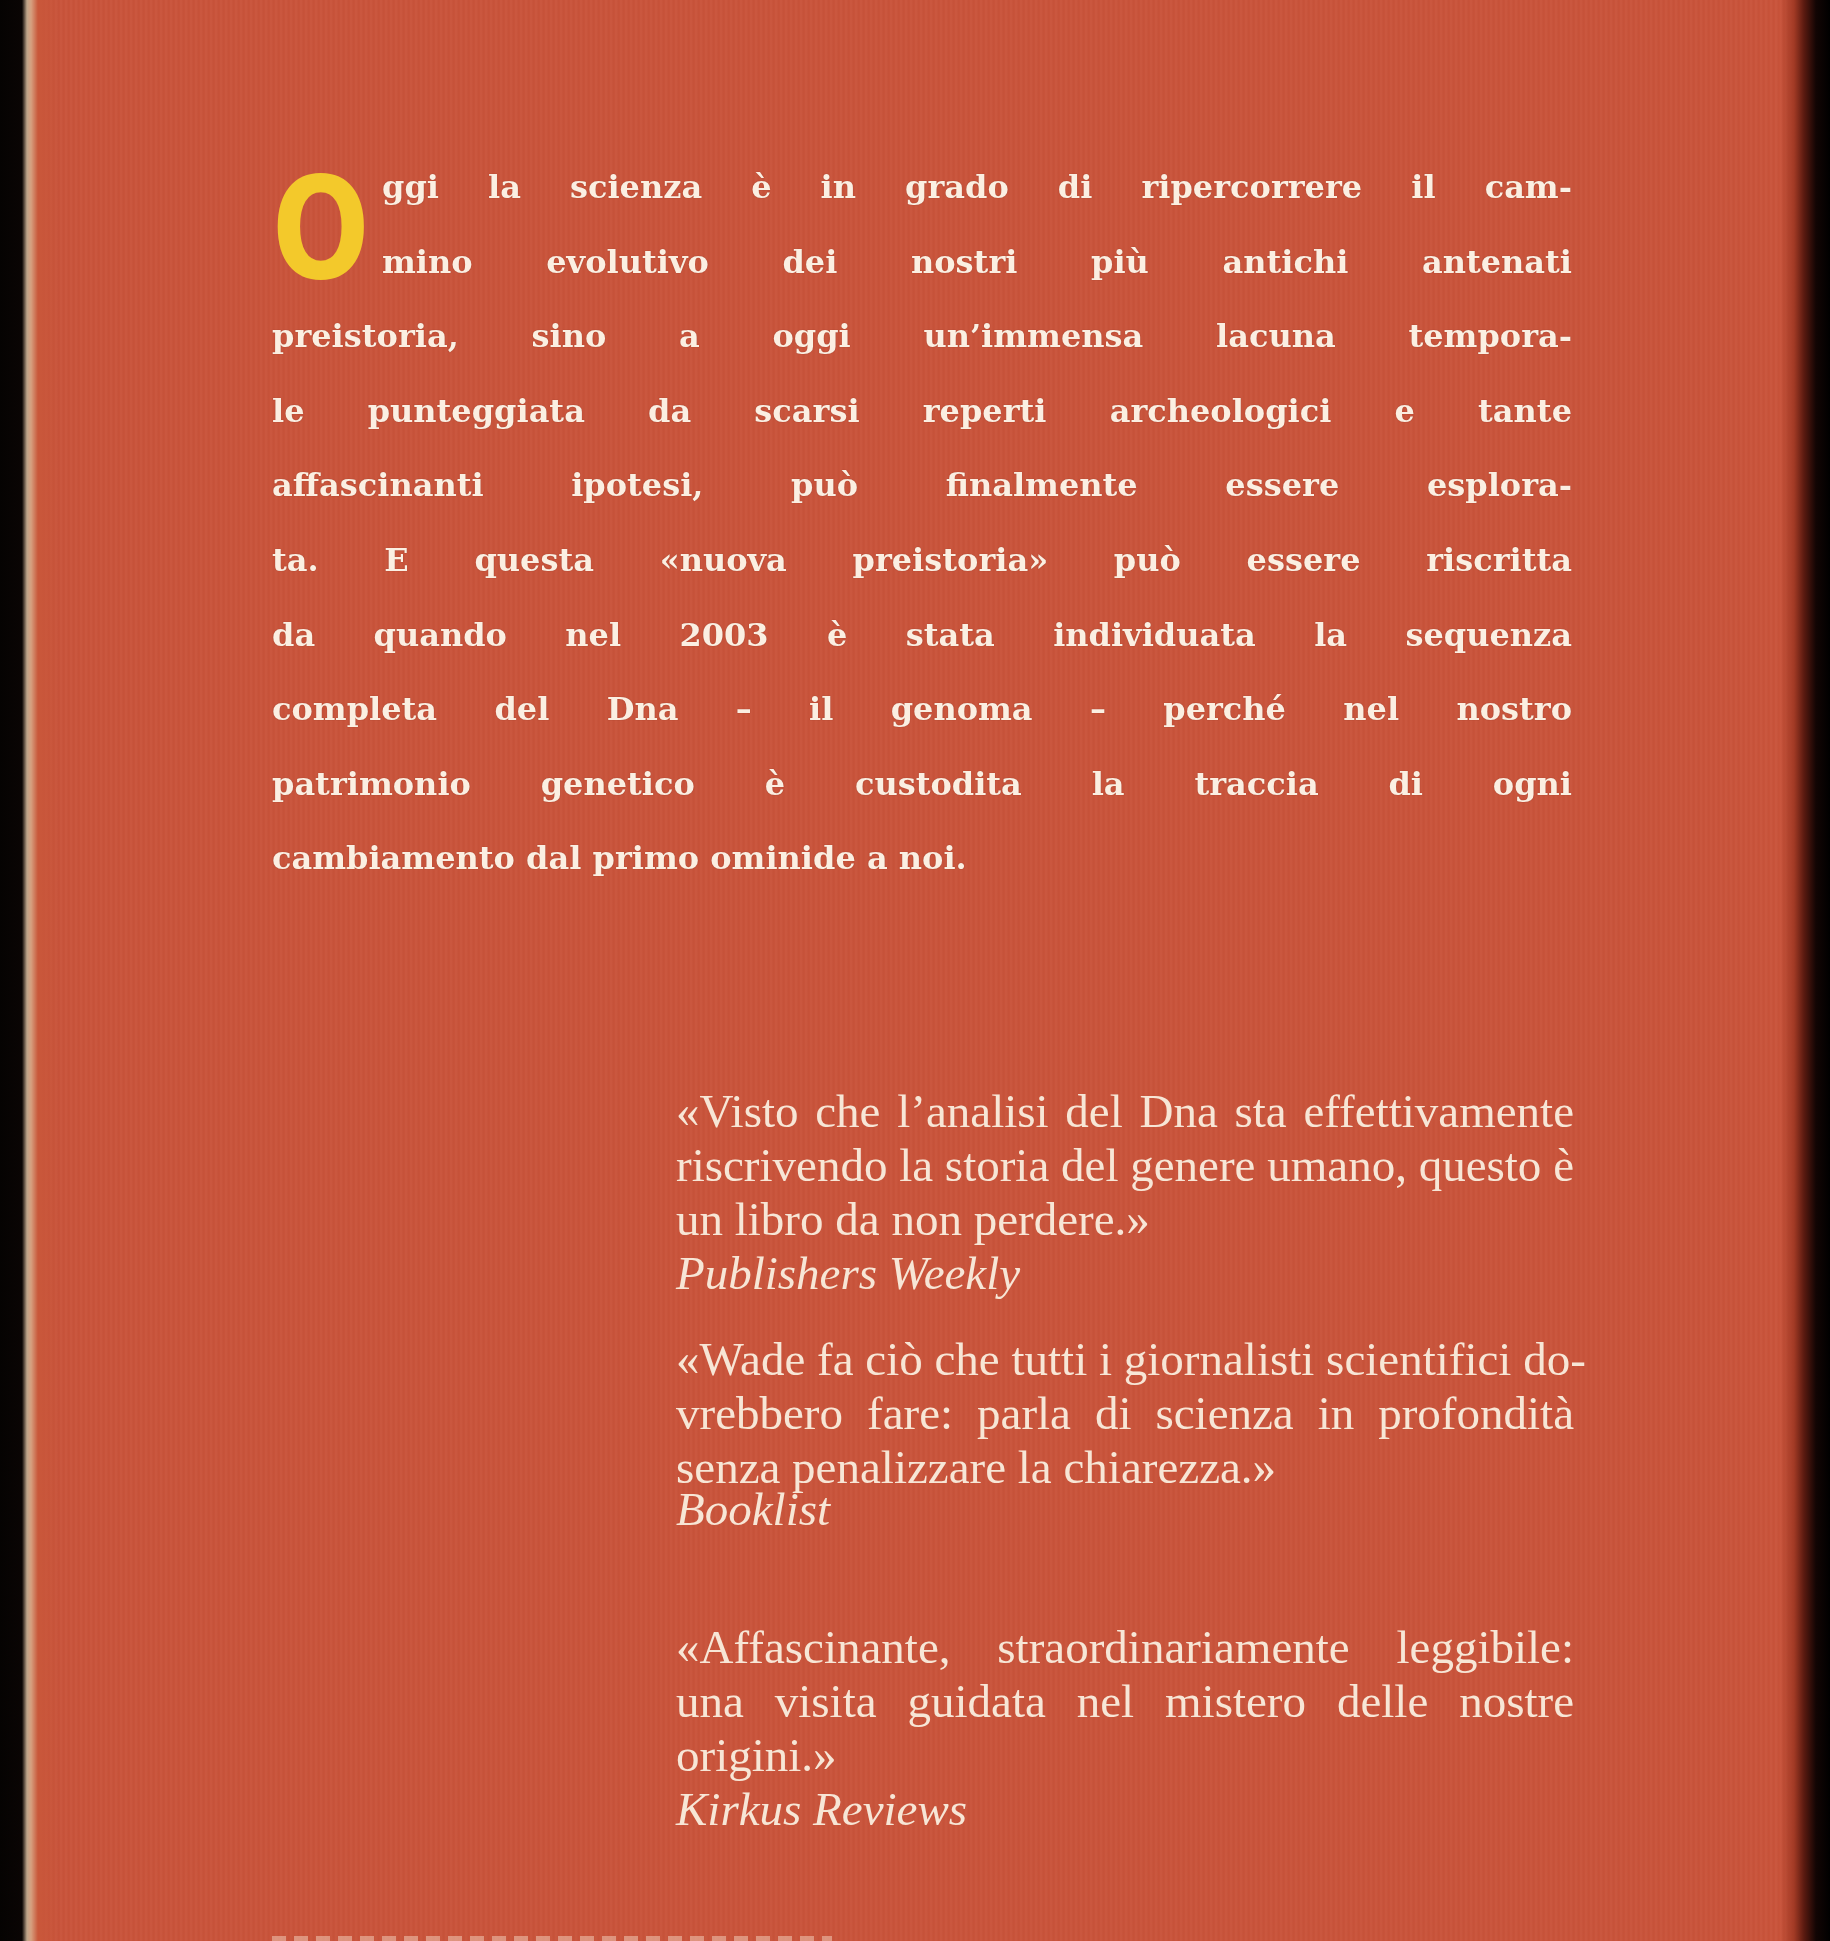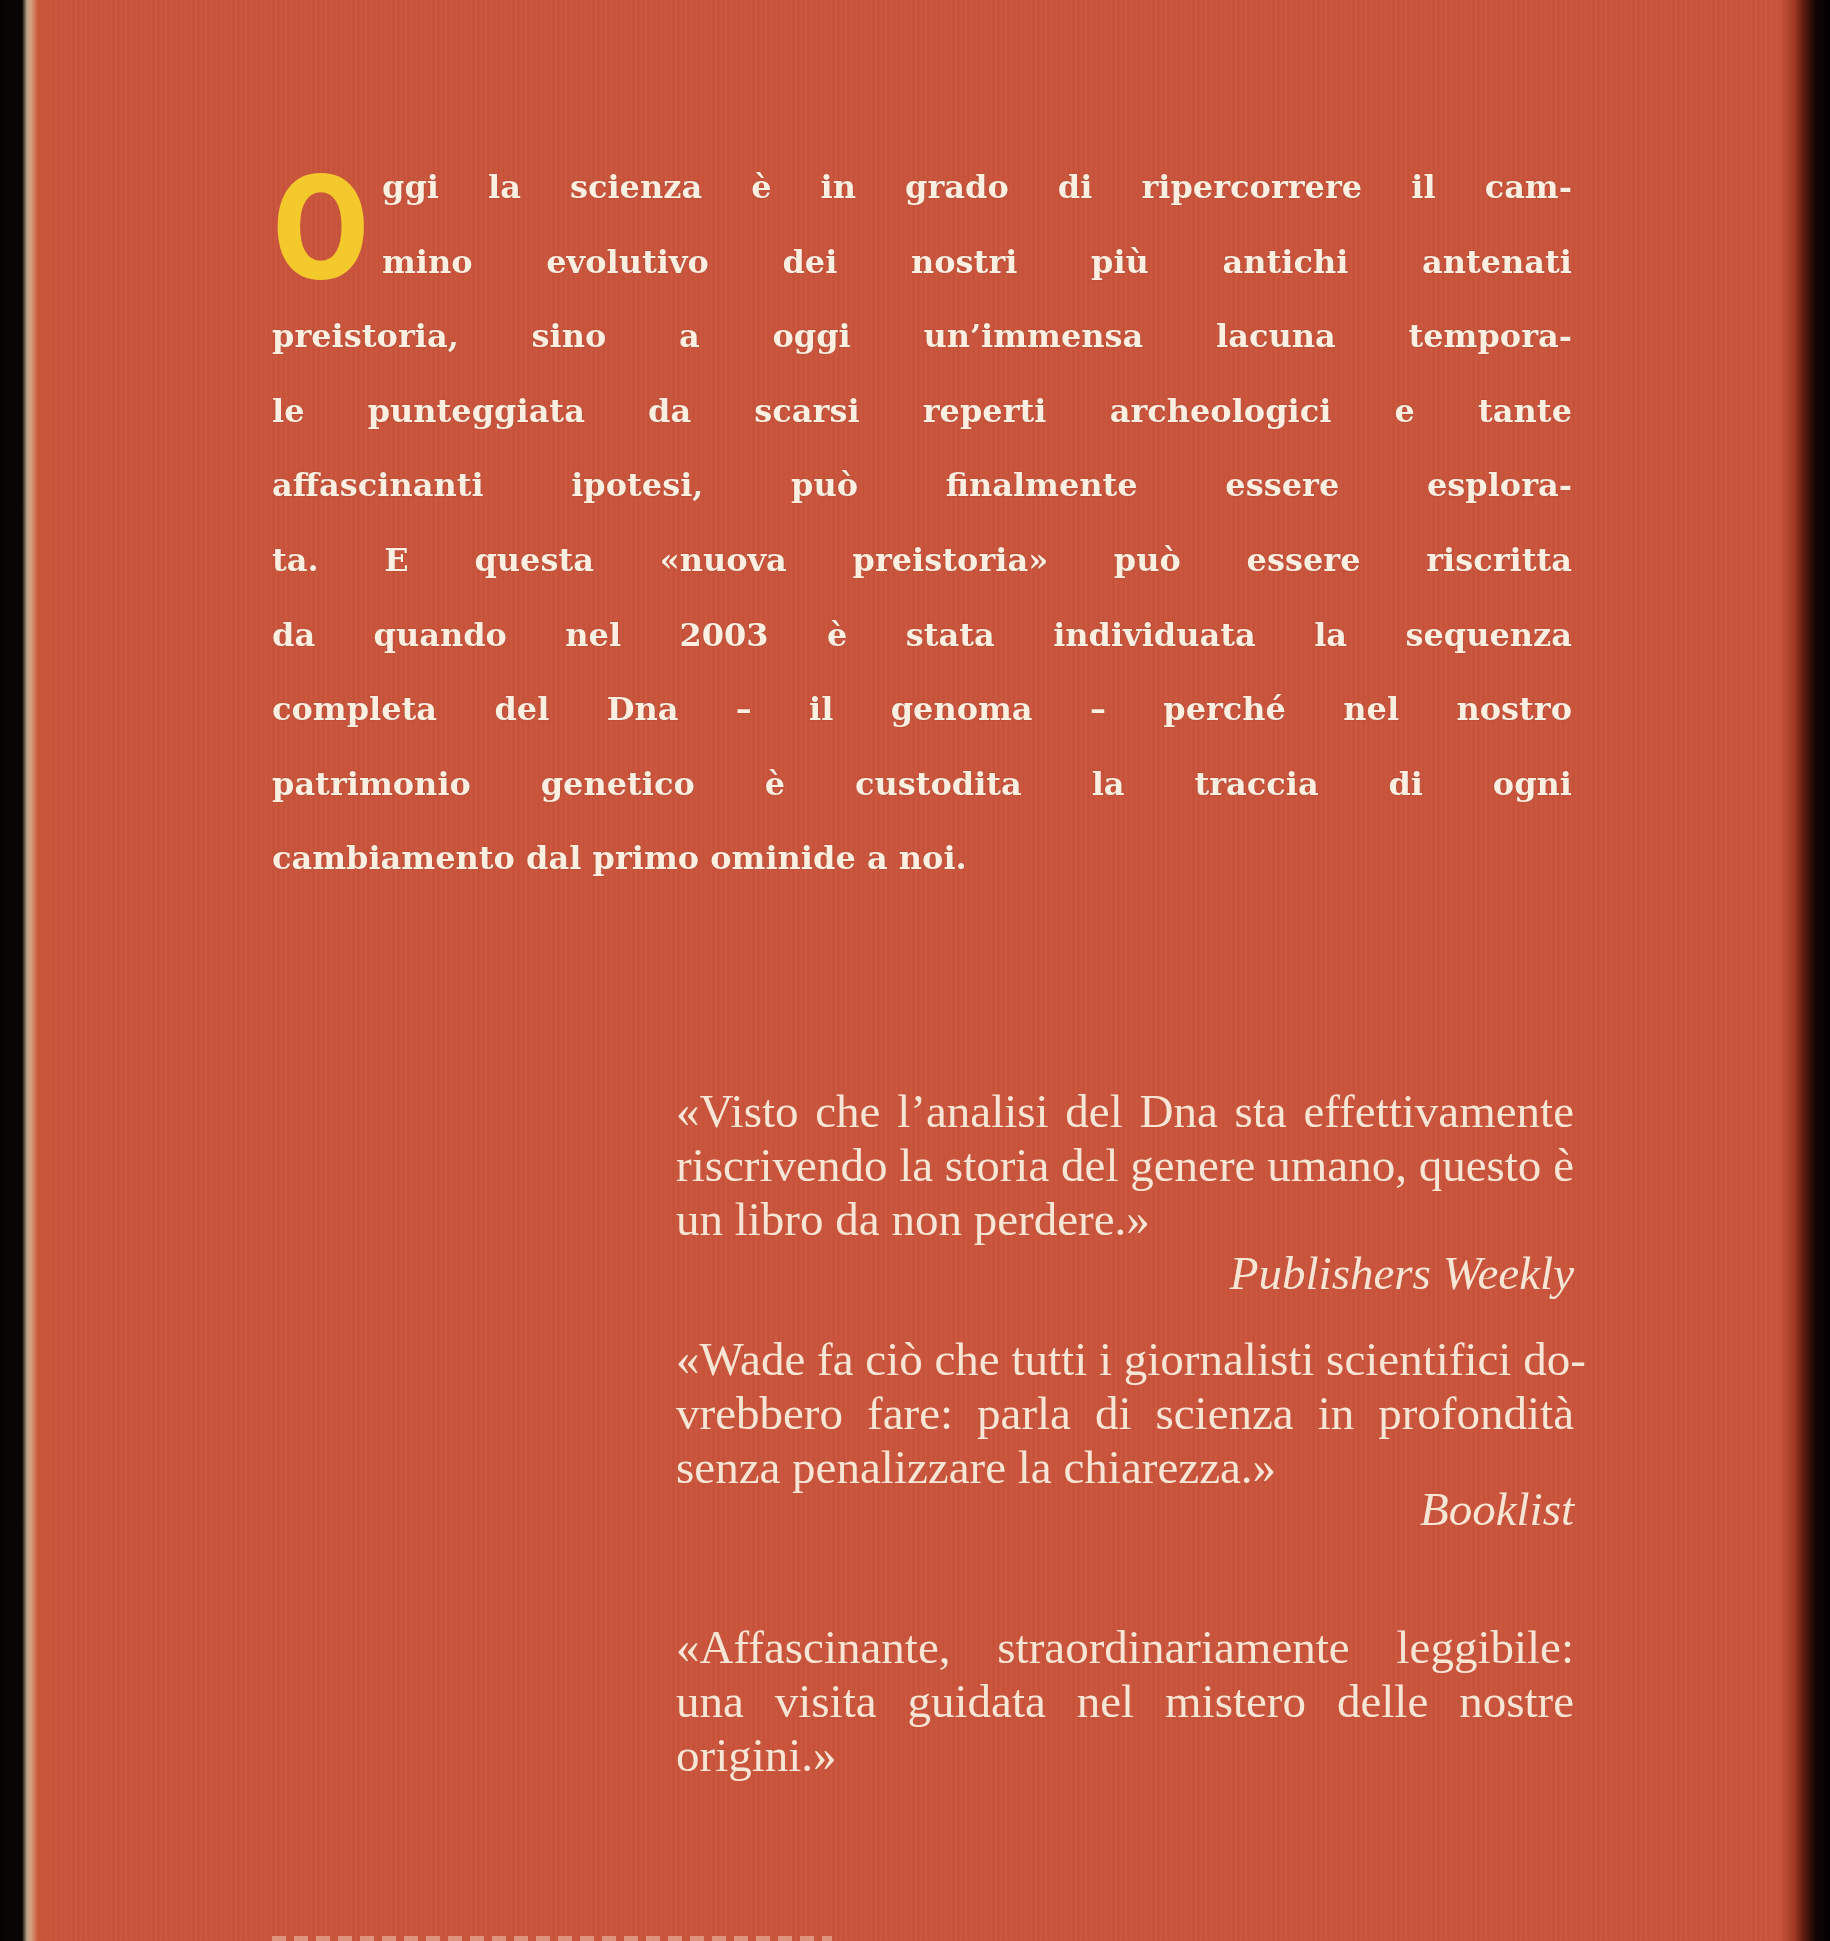--- a/index.html
+++ b/index.html
@@ -50,21 +50,21 @@
     line-height: 54px;
     color: #f7e6d6;
     margin: 4px;
   }
   .quote .qline {
     display: block; white-space: nowrap;
     text-align: justify; text-align-last: justify; height: 54px;
   }
   .quote .qline.last { text-align-last: left; }
   .quote .attribution {
-    display: block; text-align: right; font-style: italic; height: 54px;
+    display: block; font-style: italic; height: 54px;
   }
   .cutoff {
     position: absolute; left: 272px; top: 1930px; width: 560px; height: 11px;
     overflow: hidden;
     background: repeating-linear-gradient(90deg, rgba(240,200,180,0.55) 0px, rgba(240,200,180,0.55) 14px, rgba(0,0,0,0) 14px, rgba(0,0,0,0) 22px);
     clip-path: inset(6px 0 0 0);
   }
 </style>
 </head>
 <body>
@@ -97,16 +97,17 @@
     <span class="qline">«Wade fa ciò che tutti i giornalisti scientifici do-</span>
     <span class="qline">vrebbero fare: parla di scienza in profondità</span>
     <span class="qline last">senza penalizzare la chiarezza.»</span>
     <span class="attribution" style="margin-top:-12px;">Booklist</span>
   </div>
 
   <div class="quote" style="top:1616px;">
     <span class="qline">«Affascinante, straordinariamente leggibile:</span>
     <span class="qline">una visita guidata nel mistero delle nostre</span>
     <span class="qline last">origini.»</span>
+    <span class="attribution">Kirkus Reviews</span>
   </div>
 
   <div class="cutoff"></div>
 </div>
 
 </body></html>

